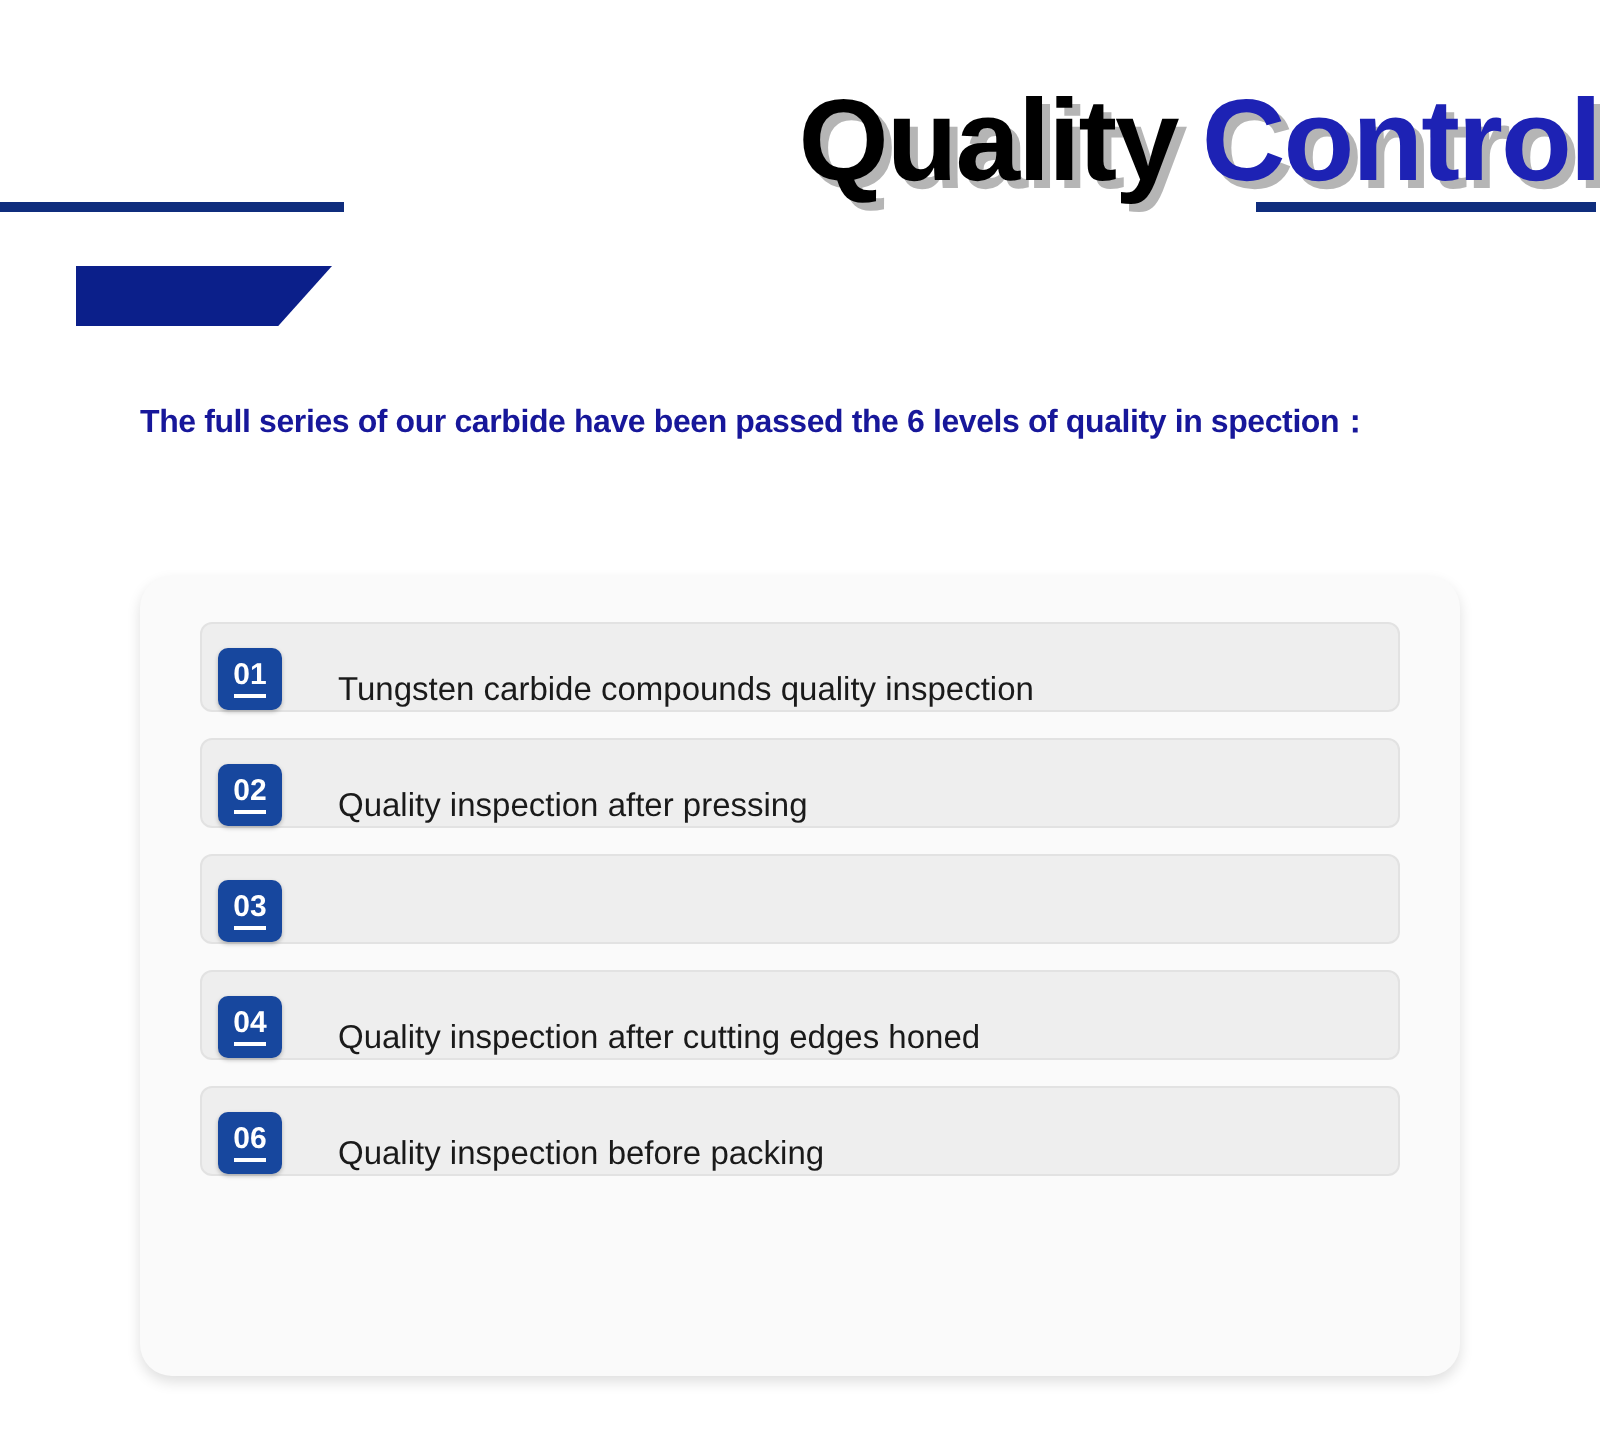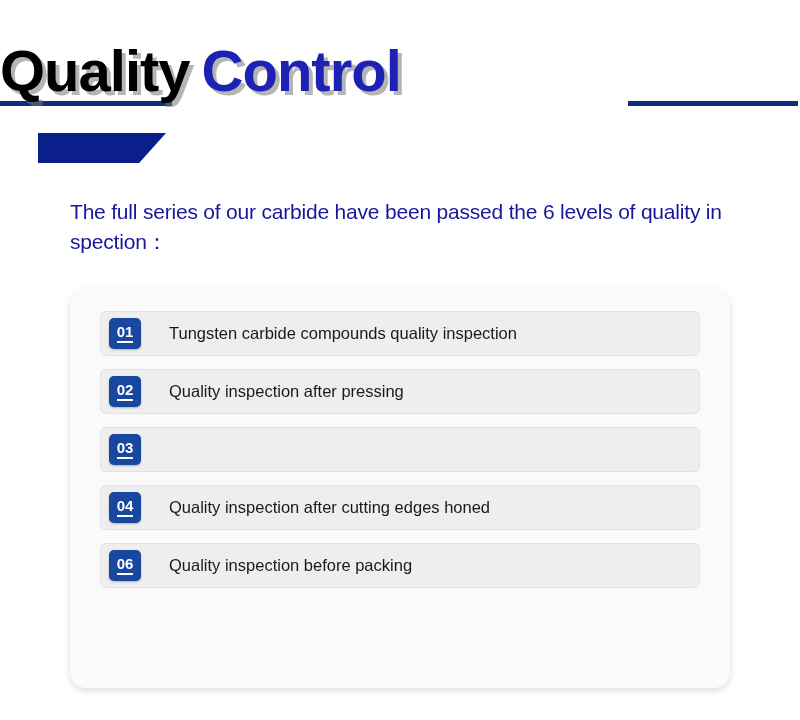--- a/index.html
+++ b/index.html
@@ -30,21 +30,21 @@
     background: #0f2d7d;
   }
   .rule-left  { left: 0px;   width: 172px; }
   .rule-right { left: 628px; width: 170px; }
 
   .title-text {
     position: absolute;
     left: 0;
     top: 0;
     width: 800px;
-    text-align: left;
+    text-align: right;
     font-size: 58px;
     font-weight: bold;
     line-height: 78px;
     letter-spacing: -1px;
     white-space: nowrap;
   }
   .title-word-1 {
     color: #000000;
     text-shadow: 4px 4px 0 rgba(120,120,120,0.55);
   }
@@ -64,22 +64,22 @@
     background: #0b1f8a;
     clip-path: polygon(0 0, 100% 0, 79% 100%, 0 100%);
   }
 
   
   .subheading {
     position: absolute;
     left: 70px;
     top: 197px;
     width: 690px;
-    font-size: 21px;
-    font-weight: normal;
+    font-size: 16px;
+    font-weight: bold;
     color: #17179a;
     line-height: 30px;
     letter-spacing: -0.2px;
   }
 
   
   .panel {
     position: absolute;
     left: 70px;
     top: 288px;
@@ -95,21 +95,21 @@
     display: flex;
     flex-direction: column;
     gap: 13px;
   }
   .row {
     height: 45px;
     background: #eeeeee;
     border: 1px solid #e2e2e2;
     border-radius: 6px;
     display: flex;
-    align-items: center;
+    align-items: flex-end;
     padding-left: 8px;
     box-sizing: border-box;
   }
   .badge {
     width: 32px;
     height: 31px;
     background: #17479e;
     border-radius: 5px;
     color: #ffffff;
     font-size: 15px;

